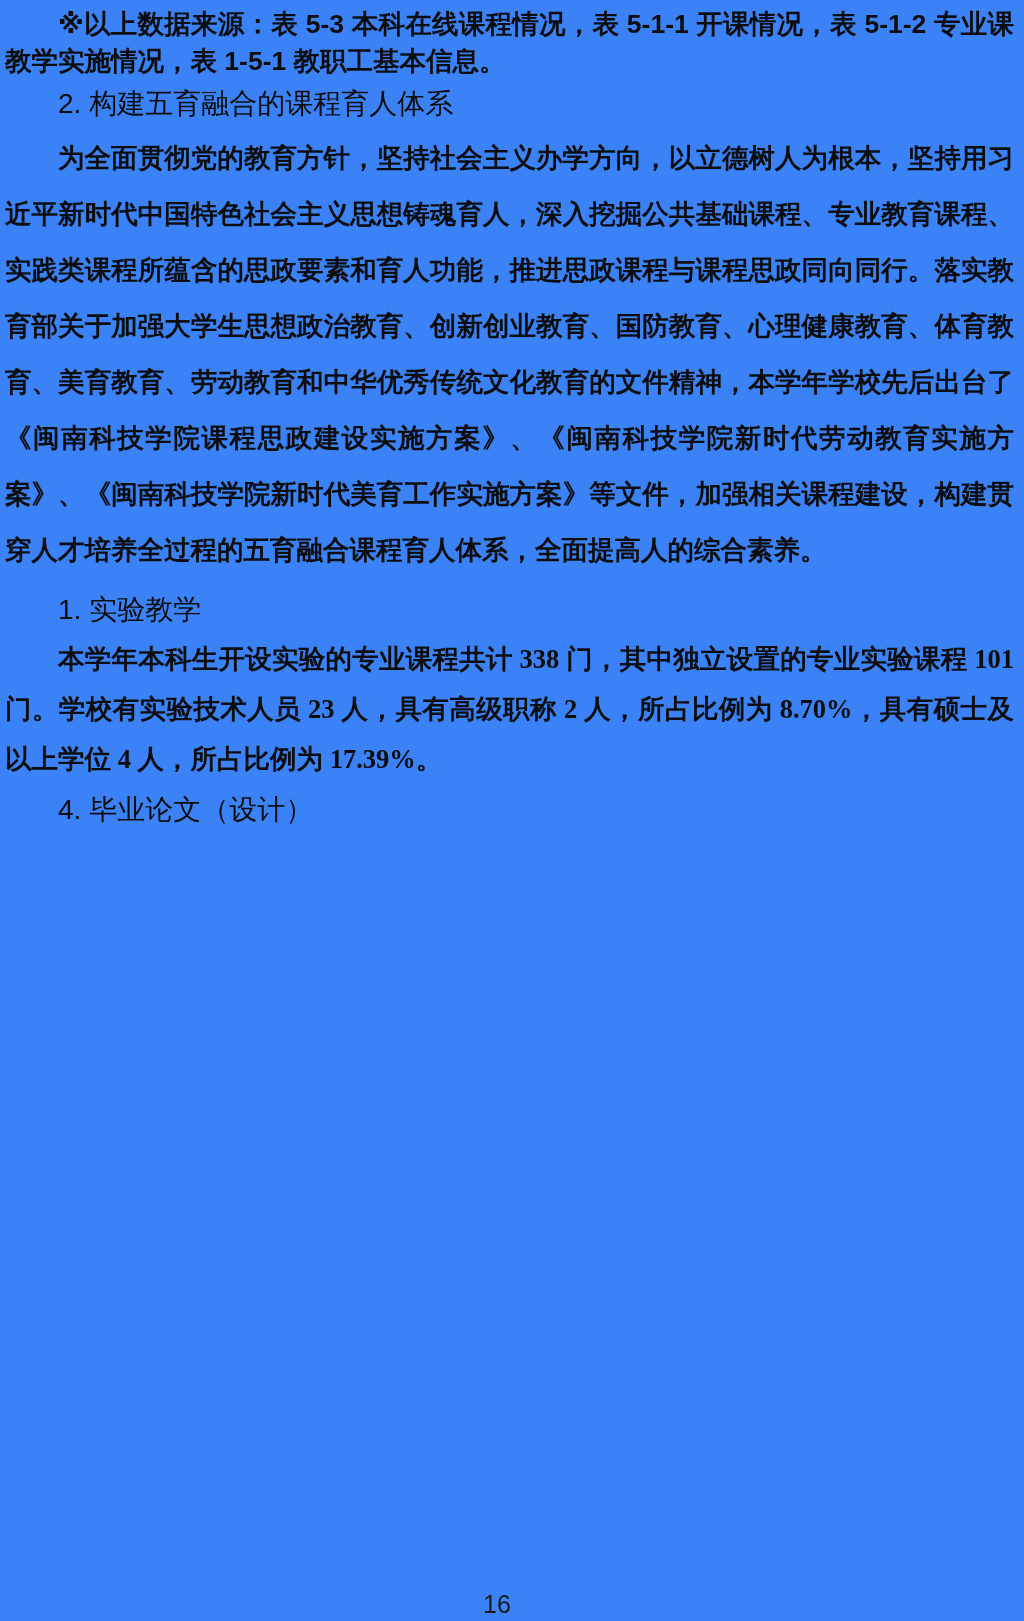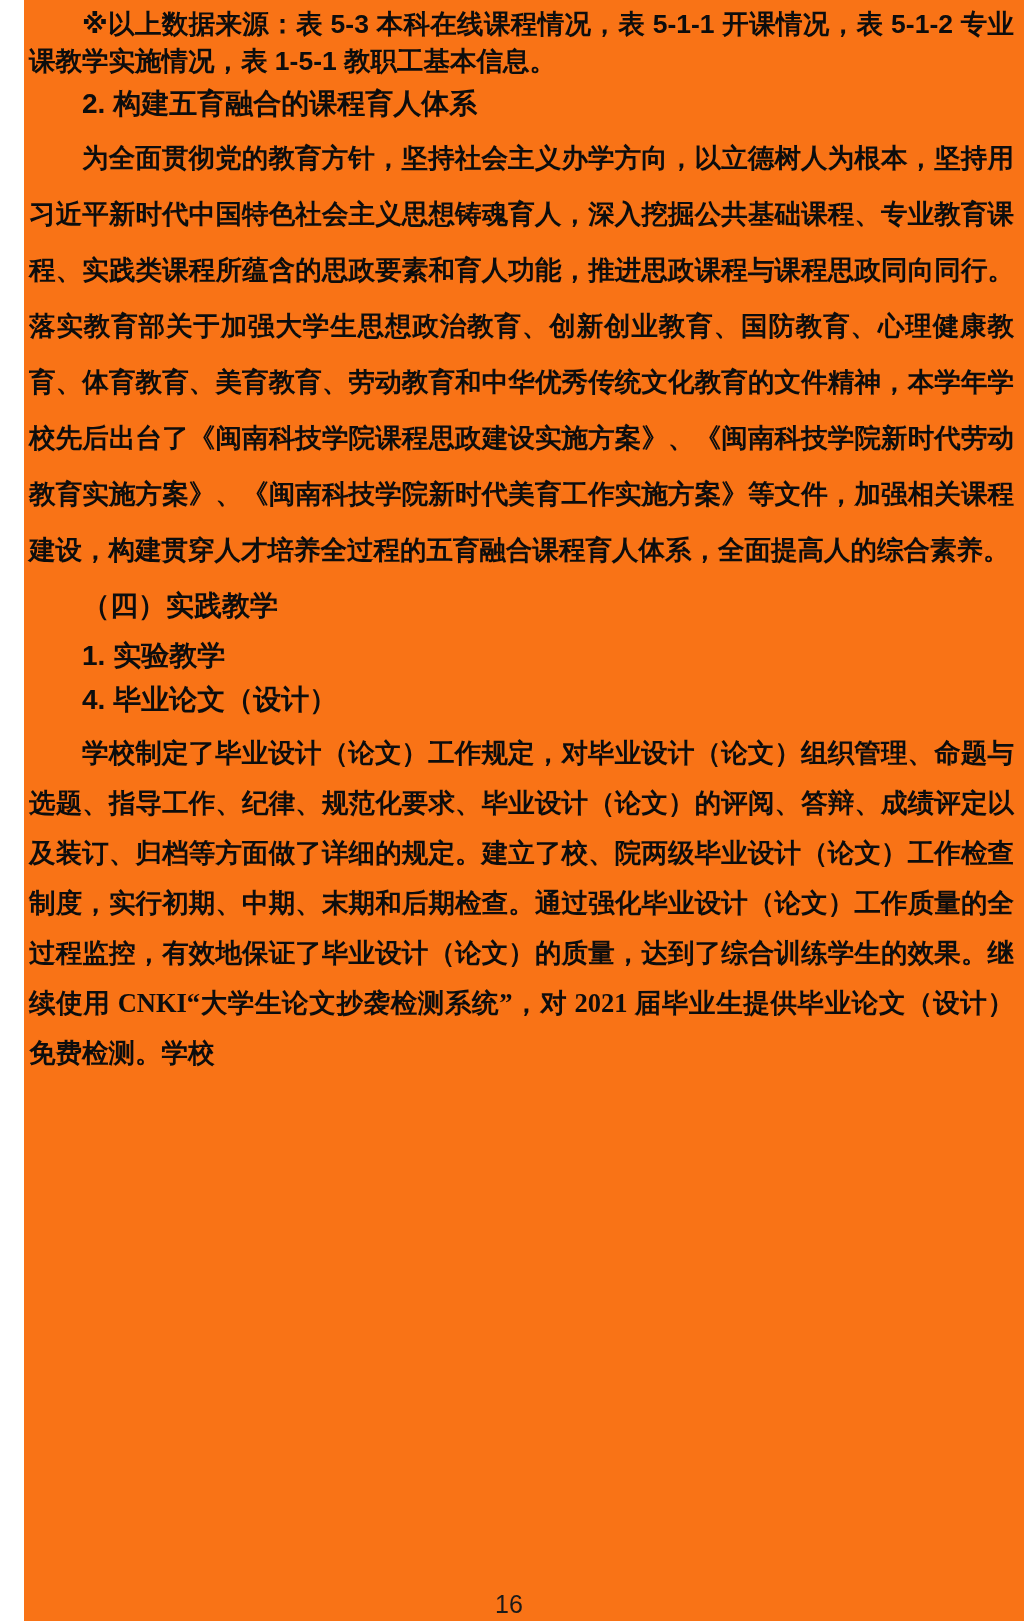--- a/index.html
+++ b/index.html
@@ -12,40 +12,39 @@
     height: 1621px;
     position: relative;
     overflow: hidden;
     color: #0d0d0d;
   }
   .page {
     position: absolute;
     inset: 0;
     box-sizing: border-box;
     padding: 6px 10px 0 5px;
-    background: #f97316;
-    margin-left: 24px;
+    background: #3b82f6;
   }
   
   .note {
     font-family: "Liberation Sans", "DejaVu Sans", sans-serif;
     font-weight: 700;
     font-size: 26.5px;
     line-height: 37px;
     text-align: justify;
     text-indent: 53px;
     margin: 0;
   }
   .note.single {
     line-height: 36px;
     margin-top: -6px;
   }
   .heading {
     font-family: "Liberation Sans", "DejaVu Sans", sans-serif;
-    font-weight: 700;
+    font-weight: 400;
     font-size: 28px;
     line-height: 36px;
     text-indent: 53px;
     margin: 0;
   }
   .h-curriculum { margin-top: 6px; }
   .h-textbook   { margin-top: 4px; }
   .h-practice   { margin-top: 10px; }
   .h-experiment { margin-top: 14px; }
   .h-thesis     { margin-top: 8px; }
@@ -80,25 +79,24 @@
 <div class="page">
 
   <p class="note">※以上数据来源：表 5-3 本科在线课程情况，表 5-1-1 开课情况，表 5-1-2 专业课教学实施情况，表 1-5-1 教职工基本信息。</p>
 
   <h3 class="heading h-curriculum">2. 构建五育融合的课程育人体系</h3>
 
   <p class="para p-curriculum">为全面贯彻党的教育方针，坚持社会主义办学方向，以立德树人为根本，坚持用习近平新时代中国特色社会主义思想铸魂育人，深入挖掘公共基础课程、专业教育课程、实践类课程所蕴含的思政要素和育人功能，推进思政课程与课程思政同向同行。落实教育部关于加强大学生思想政治教育、创新创业教育、国防教育、心理健康教育、体育教育、美育教育、劳动教育和中华优秀传统文化教育的文件精神，本学年学校先后出台了《闽南科技学院课程思政建设实施方案》、《闽南科技学院新时代劳动教育实施方案》、《闽南科技学院新时代美育工作实施方案》等文件，加强相关课程建设，构建贯穿人才培养全过程的五育融合课程育人体系，全面提高人的综合素养。</p>
 
 
 
-  <h3 class="heading h-practice">（四）实践教学</h3>
 
   <h3 class="heading h-experiment">1. 实验教学</h3>
 
+  <p class="para p-experiment">本学年本科生开设实验的专业课程共计 338 门，其中独立设置的专业实验课程 101 门。学校有实验技术人员 23 人，具有高级职称 2 人，所占比例为 8.70%，具有硕士及以上学位 4 人，所占比例为 17.39%。</p>
 
 
   <h3 class="heading h-thesis">4. 毕业论文（设计）</h3>
 
-  <p class="para p-thesis">学校制定了毕业设计（论文）工作规定，对毕业设计（论文）组织管理、命题与选题、指导工作、纪律、规范化要求、毕业设计（论文）的评阅、答辩、成绩评定以及装订、归档等方面做了详细的规定。建立了校、院两级毕业设计（论文）工作检查制度，实行初期、中期、末期和后期检查。通过强化毕业设计（论文）工作质量的全过程监控，有效地保证了毕业设计（论文）的质量，达到了综合训练学生的效果。继续使用 CNKI“大学生论文抄袭检测系统”，对 2021 届毕业生提供毕业论文（设计）免费检测。学校</p>
 
   <div class="page-number">16</div>
 
 </div>
 
 </body></html>

